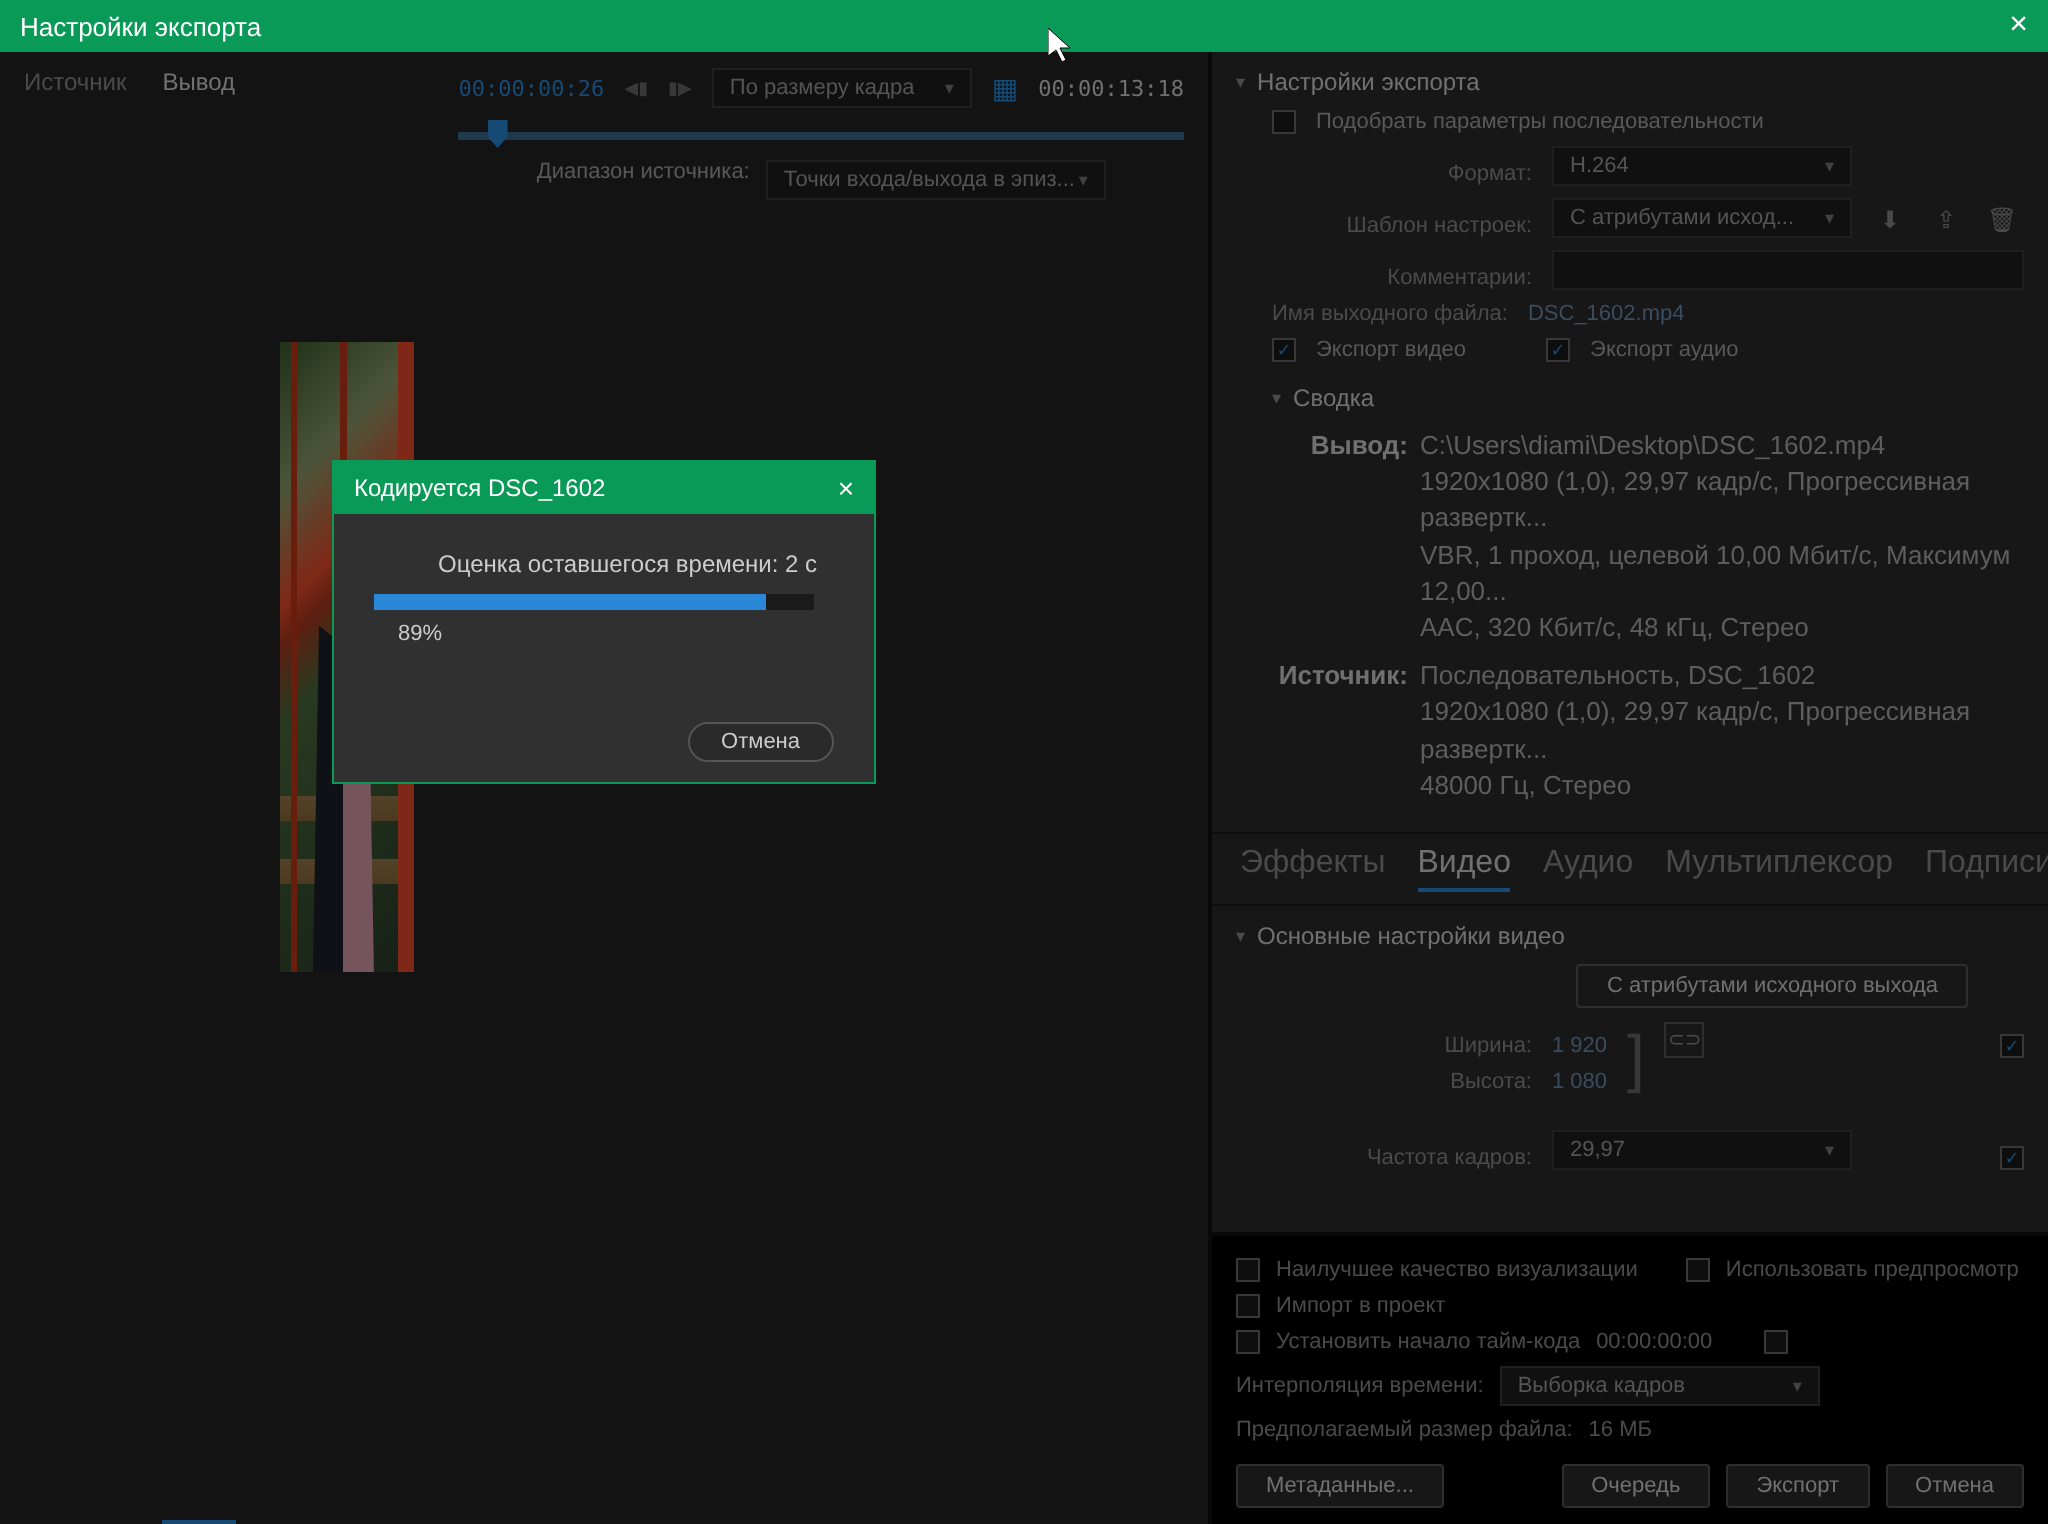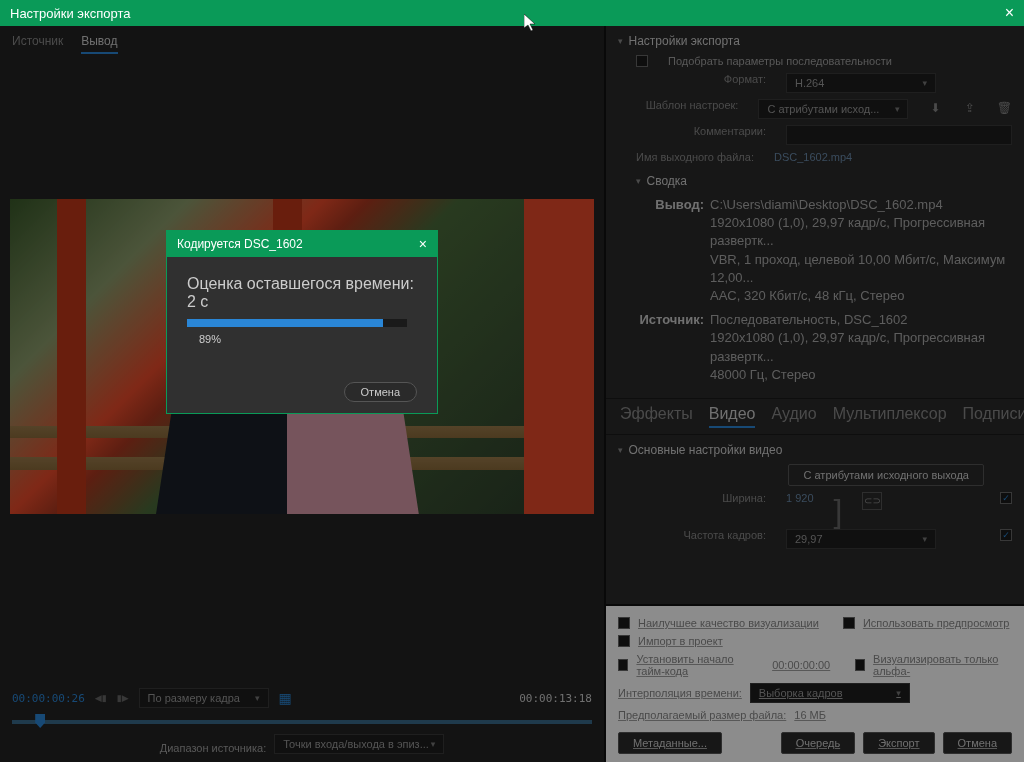--- a/index.html
+++ b/index.html
@@ -2,21 +2,21 @@
 <html><head>
 <meta charset="utf-8">
 <style>
   * { box-sizing: border-box; margin: 0; padding: 0; font-family: "Segoe UI", Arial, sans-serif; }
   body { width: 1024px; height: 762px; background: #1b1b1b; color: #a0a0a0; font-size: 12px; overflow: hidden; position: relative; }
   
   .titlebar { background: #0a9a58; height: 26px; display: flex; align-items: center; padding: 0 10px; color: #fff; font-size: 13px; }
   .titlebar .close { margin-left: auto; font-size: 16px; cursor: pointer; }
   
   .main { display: flex; height: calc(100% - 26px); }
-  .left { width: 606px; background: #232323; display: flex; flex-direction: column; border-right: 2px solid #111; }
+  .left { width: 606px; background: #232323; display: flex; flex-direction: row; border-right: 2px solid #111; }
   .right { flex: 1; background: #2a2a2a; display: flex; flex-direction: column; overflow: hidden; }
   
   .tabs { display: flex; gap: 18px; padding: 8px 12px 0; font-size: 12px; }
   .tab { color: #888; padding-bottom: 4px; cursor: pointer; }
   .tab.active { color: #ccc; border-bottom: 2px solid #2a86d6; }
   
   .row { display: flex; align-items: center; padding: 6px 12px; gap: 8px; font-size: 11px; }
   .row .lbl { color: #888; }
   
   .select { background: #1e1e1e; border: 1px solid #3a3a3a; color: #999; padding: 2px 8px; min-width: 150px; height: 20px; display: flex; align-items: center; justify-content: space-between; font-size: 11px; }
@@ -33,56 +33,56 @@
     mix-blend-mode: normal; }
   .preview-img::after { content: ""; position: absolute; left: 25%; bottom: 0; width: 45%; height: 55%; background: linear-gradient(90deg, #1a2028 0%, #1a2028 50%, #d89aa8 50%, #d89aa8 100%); clip-path: polygon(10% 0, 45% 5%, 55% 8%, 90% 0, 100% 100%, 0 100%); }
   
   .timeline { padding: 8px 12px; font-size: 11px; }
   .timeline-top { display: flex; align-items: center; gap: 10px; margin-bottom: 12px; }
   .tc { color: #2a86d6; font-family: monospace; }
   .tc.end { margin-left: auto; color: #ccc; }
   .tri { color: #666; font-size: 9px; cursor: pointer; }
   .timeline-bar { height: 4px; background: #3a6a8a; position: relative; margin: 4px 0 10px; }
   .timeline-bar::before { content: ""; position: absolute; left: 4%; top: -6px; width: 10px; height: 14px; background: #2a86d6; clip-path: polygon(0 0, 100% 0, 100% 60%, 50% 100%, 0 60%); }
-  .timeline-bottom { display: flex; align-items: flex-end; gap: 8px; justify-content: center; }
+  .timeline-bottom { display: flex; align-items: flex-start; gap: 8px; justify-content: center; }
   
   
   .encode-dialog { position: absolute; left: 166px; top: 230px; width: 272px; background: #303030; border: 1px solid #0a9a58; z-index: 100; }
   .encode-dialog .dlg-title { background: #0a9a58; color: #fff; padding: 5px 10px; display: flex; align-items: center; font-size: 12px; }
   .encode-dialog .dlg-title .x { margin-left: auto; cursor: pointer; font-size: 14px; }
   .encode-dialog .dlg-body { padding: 18px 20px 14px; }
-  .encode-dialog .est { color: #ccc; font-size: 16px; margin-bottom: 6px; }
+  .encode-dialog .est { color: #ccc; font-size: 12px; margin-bottom: 6px; margin-left: 32px; }
   .encode-dialog .progressbar { height: 8px; background: #1a1a1a; position: relative; margin-bottom: 4px; width: 220px; display: inline-block; vertical-align: middle; }
   .encode-dialog .progressbar .fill { height: 100%; background: #2a86d6; width: 89%; }
   .encode-dialog .pct { display: inline-block; margin-left: 12px; color: #ccc; font-size: 11px; vertical-align: middle; }
   .encode-dialog .btn-row { text-align: right; margin-top: 40px; }
   .btn { background: #2a2a2a; border: 1px solid #555; color: #ccc; padding: 3px 16px; border-radius: 10px; font-size: 11px; cursor: pointer; }
   .btn.flat { border-radius: 2px; padding: 4px 14px; }
   
   
   .section-hdr { display: flex; align-items: center; gap: 6px; padding: 8px 12px 4px; color: #ccc; font-size: 12px; }
   .section-hdr .chev { font-size: 9px; color: #888; }
-  .right .form-row { display: flex; align-items: flex-start; padding: 3px 12px 3px 30px; gap: 20px; font-size: 11px; }
+  .right .form-row { display: flex; align-items: flex-end; padding: 3px 12px 3px 30px; gap: 10px; font-size: 11px; }
   .right .form-row .flbl { width: 130px; text-align: right; color: #888; }
   .chk { width: 12px; height: 12px; border: 1px solid #666; background: #1a1a1a; display: inline-flex; align-items: center; justify-content: center; font-size: 9px; color: #2a86d6; cursor: pointer; }
   .chk.on::before { content: "✓"; }
   .link-txt { color: #6a8aaa; }
   
   .icon-btn { width: 18px; height: 18px; color: #888; display: inline-flex; align-items: center; justify-content: center; cursor: pointer; font-size: 12px; }
   
   .summary-block { padding: 4px 12px 8px 30px; font-size: 13px; line-height: 1.4; }
   .summary-block .sline { display: flex; gap: 6px; }
   .summary-block .sk { width: 68px; text-align: right; color: #ccc; font-weight: 600; flex-shrink: 0; }
   .summary-block .sv { color: #aaa; }
   
   .tabs2 { display: flex; gap: 16px; padding: 6px 14px; font-size: 16px; border-top: 1px solid #1a1a1a; border-bottom: 1px solid #1a1a1a; margin-top: 6px; }
   .tabs2 .t2 { color: #888; cursor: pointer; padding-bottom: 3px; }
   .tabs2 .t2.active { color: #ccc; border-bottom: 2px solid #2a86d6; }
   
-  .bottom-panel { border-top: 2px solid #111; padding: 8px 12px; background: #ffffff; text-decoration: underline; }
+  .bottom-panel { border-top: 2px solid #111; padding: 8px 12px; background: #000000; }
   .bottom-panel .bp-row { display: flex; align-items: center; gap: 8px; padding: 3px 0; font-size: 11px; color: #888; }
   .bottom-panel .actions { display: flex; gap: 8px; margin-top: 8px; }
   
   .dim-overlay { position: absolute; inset: 26px 0 0 0; background: rgba(0,0,0,0.45); pointer-events: none; z-index: 50; }
   
   .cursor { position: absolute; left: 524px; top: 14px; z-index: 200; color: #fff; font-size: 16px; pointer-events: none; }
   
   .link-icon { border: 1px solid #555; width: 20px; height: 18px; display: inline-flex; align-items: center; justify-content: center; font-size: 10px; color: #888; }
   .bracket { color: #666; font-size: 32px; line-height: 0.6; }
   .frame-icon { color: #2a86d6; font-size: 14px; }
@@ -151,20 +151,27 @@
       <span class="icon-btn">🗑</span>
     </div>
     <div class="form-row">
       <span class="flbl">Комментарии:</span>
       <div class="input-val" style="flex:1"></div>
     </div>
     <div class="form-row">
       <span class="flbl" style="width:auto">Имя выходного файла:</span>
       <span class="link-txt">DSC_1602.mp4</span>
     </div>
+    <div class="form-row">
+      <span class="chk on"></span>
+      <span>Экспорт видео</span>
+      <span style="width:20px"></span>
+      <span class="chk on"></span>
+      <span>Экспорт аудио</span>
+    </div>
     <div class="section-hdr" style="padding-left:30px">
       <span class="chev">▾</span>
       <span>Сводка</span>
     </div>
     <div class="summary-block">
       <div class="sline">
             <span class="sk">Вывод:</span>
             <span class="sv">C:\Users\diami\Desktop\DSC_1602.mp4</span>
           </div>
       <div class="sline">
@@ -208,20 +215,24 @@
       <span class="btn flat">С атрибутами исходного выхода</span>
     </div>
     <div class="form-row">
       <span class="flbl">Ширина:</span>
       <span class="link-txt">1 920</span>
       <span class="bracket" style="position:relative;top:10px">]</span>
       <span class="link-icon">⊂⊃</span>
       <span style="flex:1"></span>
       <span class="chk on"></span>
     </div>
+    <div class="form-row">
+      <span class="flbl">Высота:</span>
+      <span class="link-txt">1 080</span>
+    </div>
     <div class="form-row" style="margin-top:12px">
       <span class="flbl">Частота кадров:</span>
       <div class="select">
             <span>29,97</span>
           </div>
       <span style="flex:1"></span>
       <span class="chk on"></span>
     </div>
     </div>
 
@@ -236,21 +247,20 @@
       <div class="bp-row">
         <span class="chk"></span>
         <span>Импорт в проект</span>
       </div>
       <div class="bp-row">
         <span class="chk"></span>
         <span>Установить начало тайм-кода</span>
         <span>00:00:00:00</span>
         <span style="width:10px"></span>
         <span class="chk"></span>
-        <span>Визуализировать только альфа-</span>
       </div>
       <div class="bp-row">
         <span>Интерполяция времени:</span>
         <div class="select" style="min-width:160px">
             <span>Выборка кадров</span>
           </div>
       </div>
       <div class="bp-row">
         <span>Предполагаемый размер файла:</span>
         <span>16 МБ</span>

